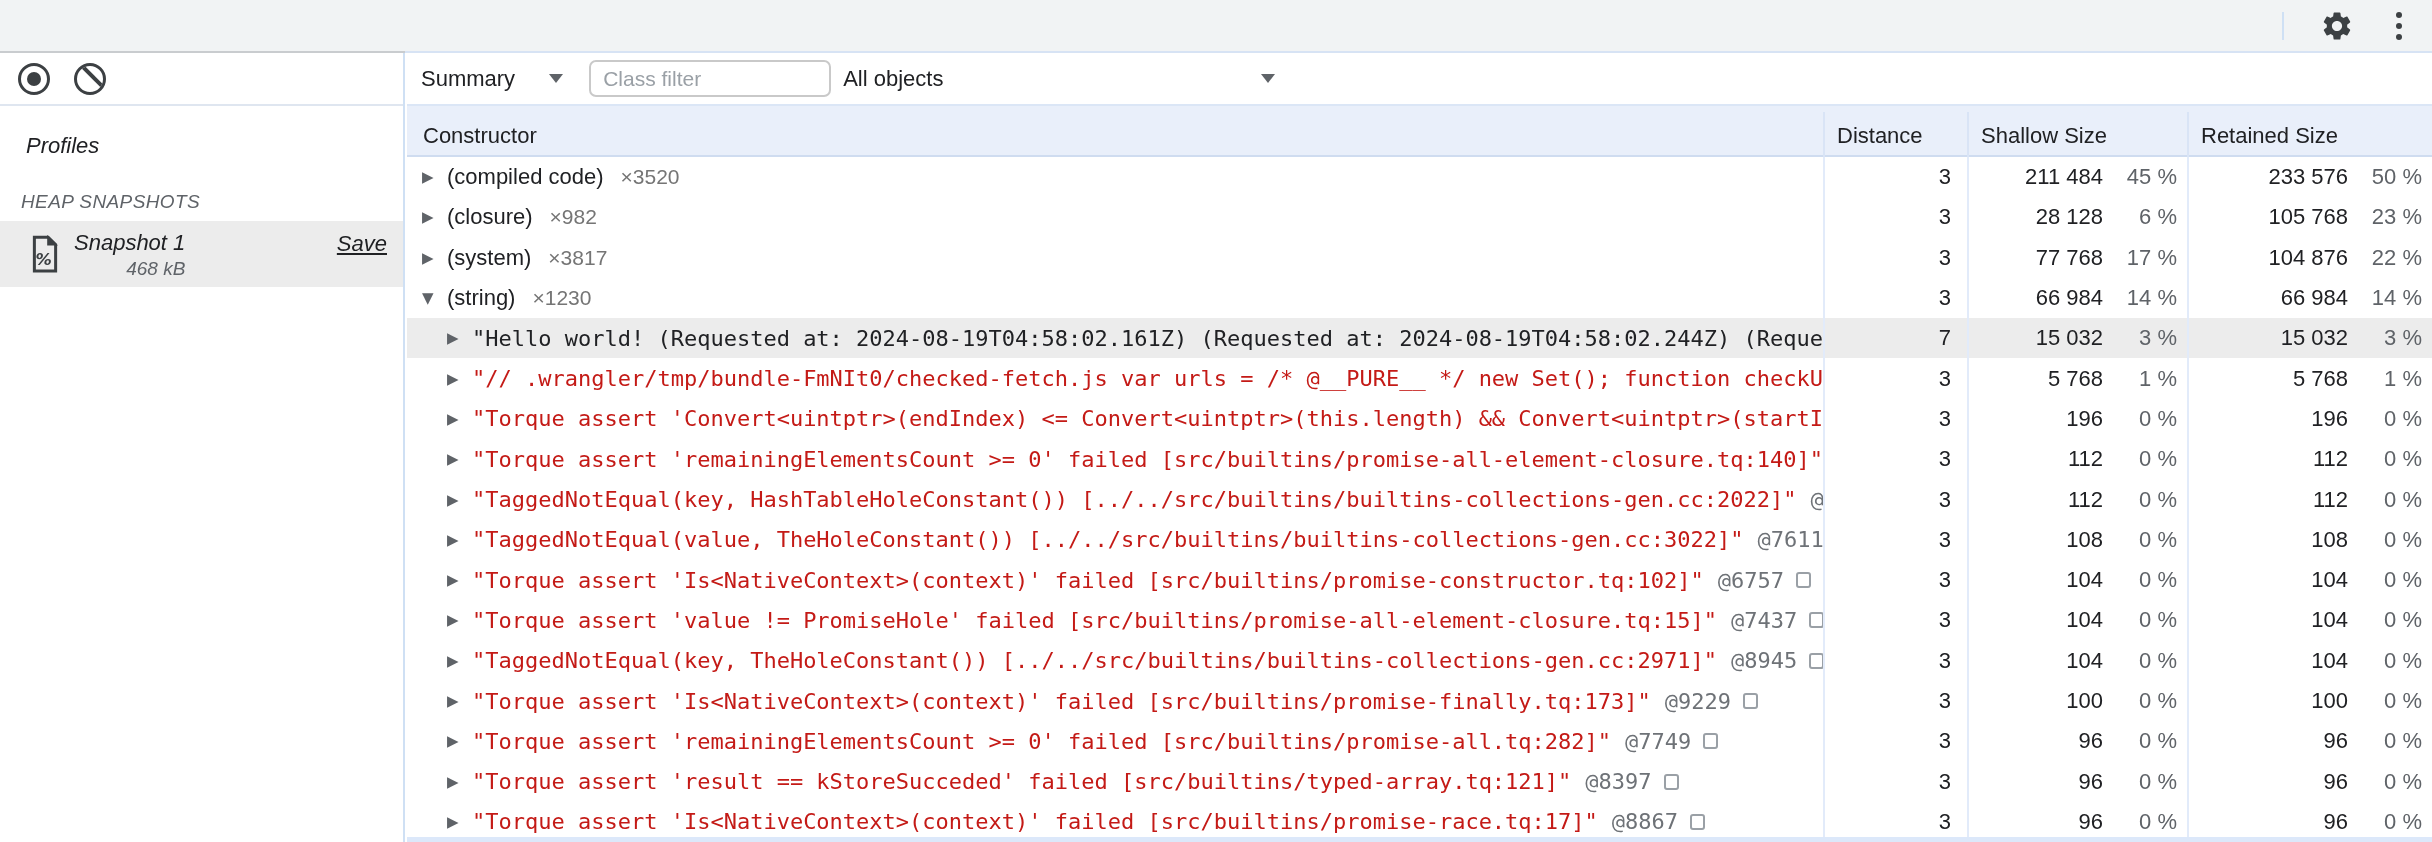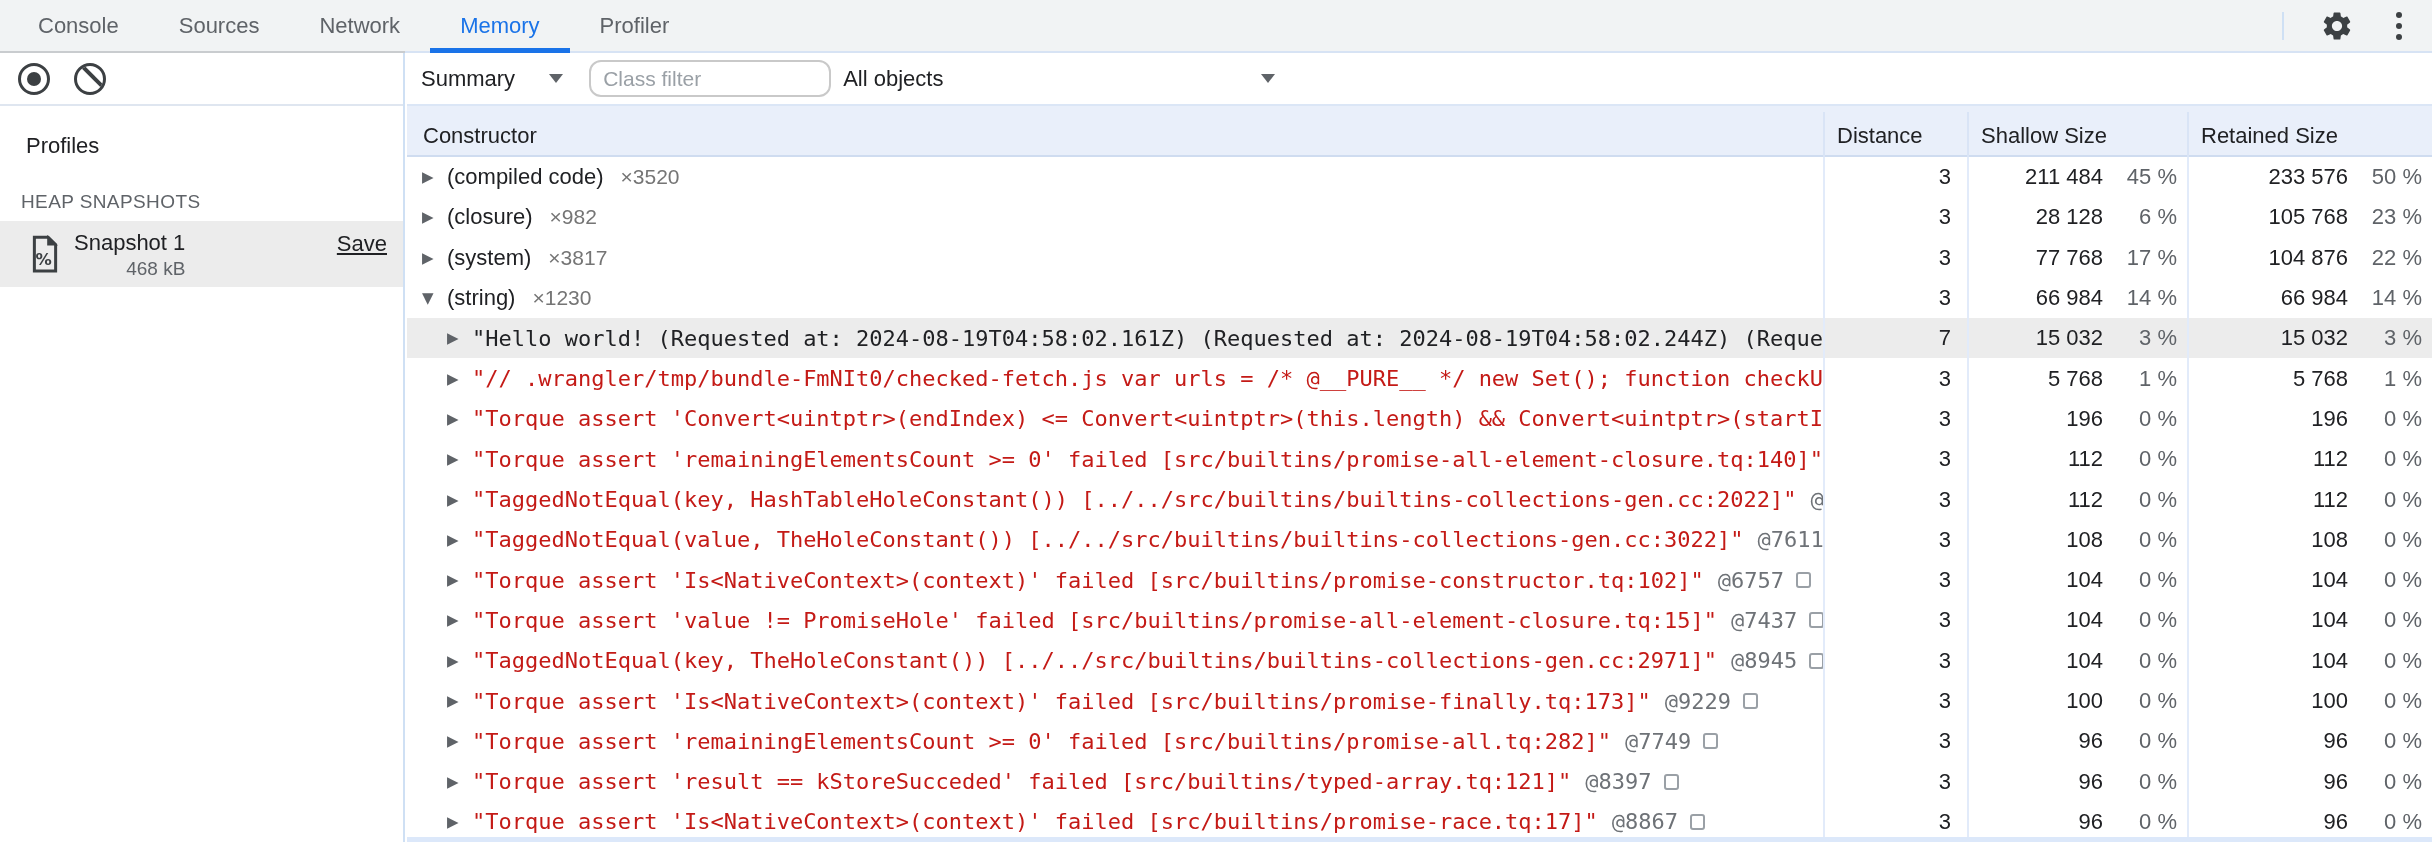--- a/index.html
+++ b/index.html
@@ -18,21 +18,21 @@
   .tabbar-right { margin-left:auto; display:flex; align-items:center; padding-right:24px; }
   .vdiv { width:2px; height:28px; background:#cfe0f4; margin-right:36px; }
   .gear { width:34px; height:34px; margin-right:36px; }
   .gear svg { width:34px; height:34px; fill:#3c4043; }
   .kebab { display:flex; flex-direction:column; gap:5px; padding:4px 6px; }
   .kebab i { width:6px; height:6px; border-radius:50%; background:#3c4043; }
   .sidebar-topline { position:absolute; top:51px; left:0; width:405px; height:2px; background:#c9cccf; }
 
   
   .sidebar { position:absolute; top:53px; left:0; width:405px; bottom:0; background:#fff;
-             border-right:2px solid #cfe0f4; }
+             border-right:2px solid #cfe0f4;font-style:italic; }
   .side-controls { height:53px; border-bottom:2px solid #dfe6f0; display:flex; align-items:center;
                    gap:24px; padding-left:18px; }
   .rec { width:32px; height:32px; border:3.5px solid #3c4043; border-radius:50%; position:relative; }
   .rec::after { content:""; position:absolute; inset:6px; background:#3c4043; border-radius:50%; }
   .clear { width:32px; height:32px; border:3.5px solid #3c4043; border-radius:50%; position:relative; overflow:hidden; }
   .clear::after { content:""; position:absolute; left:-5px; top:50%; margin-top:-2px; width:46px; height:4px;
                   background:#3c4043; transform:rotate(45deg); }
   .profiles { position:absolute; top:80px; left:26px; font-size:22px; color:#202124; }
   .heap-label { position:absolute; top:138px; left:21px; font-size:19px; color:#5f6368; letter-spacing:.4px; }
   .snap { position:absolute; top:168px; left:0; right:0; height:66px; background:#ececec;
@@ -44,21 +44,21 @@
   .save { position:absolute; right:16px; top:10px; font-size:22px; color:#202124;
           text-decoration:underline; cursor:pointer; }
 
   
   .main { position:absolute; top:53px; left:407px; right:0; bottom:0; background:#fff; }
   .toolbar { height:53px; display:flex; align-items:center; border-bottom:2px solid #dbe6f6; }
   .summary { margin-left:14px; display:flex; align-items:center; font-size:22px; color:#202124; cursor:pointer;justify-content:center; }
   .tri { width:0; height:0; border-left:7px solid transparent; border-right:7px solid transparent;
          border-top:9px solid #5f6368; }
   .summary .tri { margin-left:34px; }
-  .classfilter { margin-left:26px; width:242px; height:37px; border:2px solid #c9c9c9; border-radius:12px;
+  .classfilter { margin-left:26px; width:242px; height:37px; border:2px solid #c9c9c9; border-radius:7px;
                  font-size:21px; padding:0 12px; color:#202124; font-family:"Liberation Sans",sans-serif; outline:none; }
   .classfilter::placeholder { color:#9aa0a6; }
   .allobjects { margin-left:12px; width:432px; display:flex; justify-content:space-between;
                 align-items:center; font-size:22px; color:#202124; cursor:pointer;gap:12px; }
 
   
   .grid-cols { display:grid; grid-template-columns:1416px 144px 220px 245px; }
   .ghead { height:51px; background:#e9effa; border-bottom:2px solid #cfdcf0; align-items:center; }
   .ghead .h { font-size:22px; color:#202124; padding-left:12px; height:100%; display:flex; align-items:center; cursor:pointer;margin-top:11px; }
   .ghead .h.first { padding-left:16px; }
@@ -81,37 +81,20 @@
   .val { flex:1; text-align:right; font-size:22px; color:#202124; }
   .pct { width:84px; text-align:right; padding-right:10px; font-size:22px; color:#5f6368; }
   .bottom-strip { position:absolute; left:0; right:0; bottom:0; height:5px; background:#dce8fa; }
 </style>
 </head>
 <body>
 
 <div class="app">
 
   <div class="tabbar">
-    <div class="tabs">
-      <div class="tab">
-          <span>Console</span>
-        </div>
-      <div class="tab">
-          <span>Sources</span>
-        </div>
-      <div class="tab">
-          <span>Network</span>
-        </div>
-      <div class="tab active">
-          <span>Memory</span>
-        </div>
-      <div class="tab">
-          <span>Profiler</span>
-        </div>
-    </div>
     <div class="tabbar-right">
       <div class="vdiv"></div>
       <div class="gear">
         <svg viewBox="0 0 24 24">
             <path d="M19.14,12.94c0.04-0.3,0.06-0.61,0.06-0.94c0-0.32-0.02-0.64-0.07-0.94l2.03-1.58c0.18-0.14,0.23-0.41,0.12-0.61 l-1.92-3.32c-0.12-0.22-0.37-0.29-0.59-0.22l-2.39,0.96c-0.5-0.38-1.03-0.7-1.62-0.94L14.4,2.81c-0.04-0.24-0.24-0.41-0.48-0.41 h-3.84c-0.24,0-0.43,0.17-0.47,0.41L9.25,5.35C8.66,5.59,8.12,5.92,7.63,6.29L5.24,5.33c-0.22-0.08-0.47,0-0.59,0.22L2.74,8.87 C2.62,9.08,2.66,9.34,2.86,9.48l2.03,1.58C4.84,11.36,4.8,11.69,4.8,12s0.02,0.64,0.07,0.94l-2.03,1.58 c-0.18,0.14-0.23,0.41-0.12,0.61l1.92,3.32c0.12,0.22,0.37,0.29,0.59,0.22l2.39-0.96c0.5,0.38,1.03,0.7,1.62,0.94l0.36,2.54 c0.05,0.24,0.24,0.41,0.48,0.41h3.84c0.24,0,0.44-0.17,0.47-0.41l0.36-2.54c0.59-0.24,1.13-0.56,1.62-0.94l2.39,0.96 c0.22,0.08,0.47,0,0.59-0.22l1.92-3.32c0.12-0.22,0.07-0.47-0.12-0.61L19.14,12.94z M12,15.6c-1.98,0-3.6-1.62-3.6-3.6 s1.62-3.6,3.6-3.6s3.6,1.62,3.6,3.6S13.98,15.6,12,15.6z"></path>
           </svg>
       </div>
       <div class="kebab">
           <i></i>
           <i></i>

